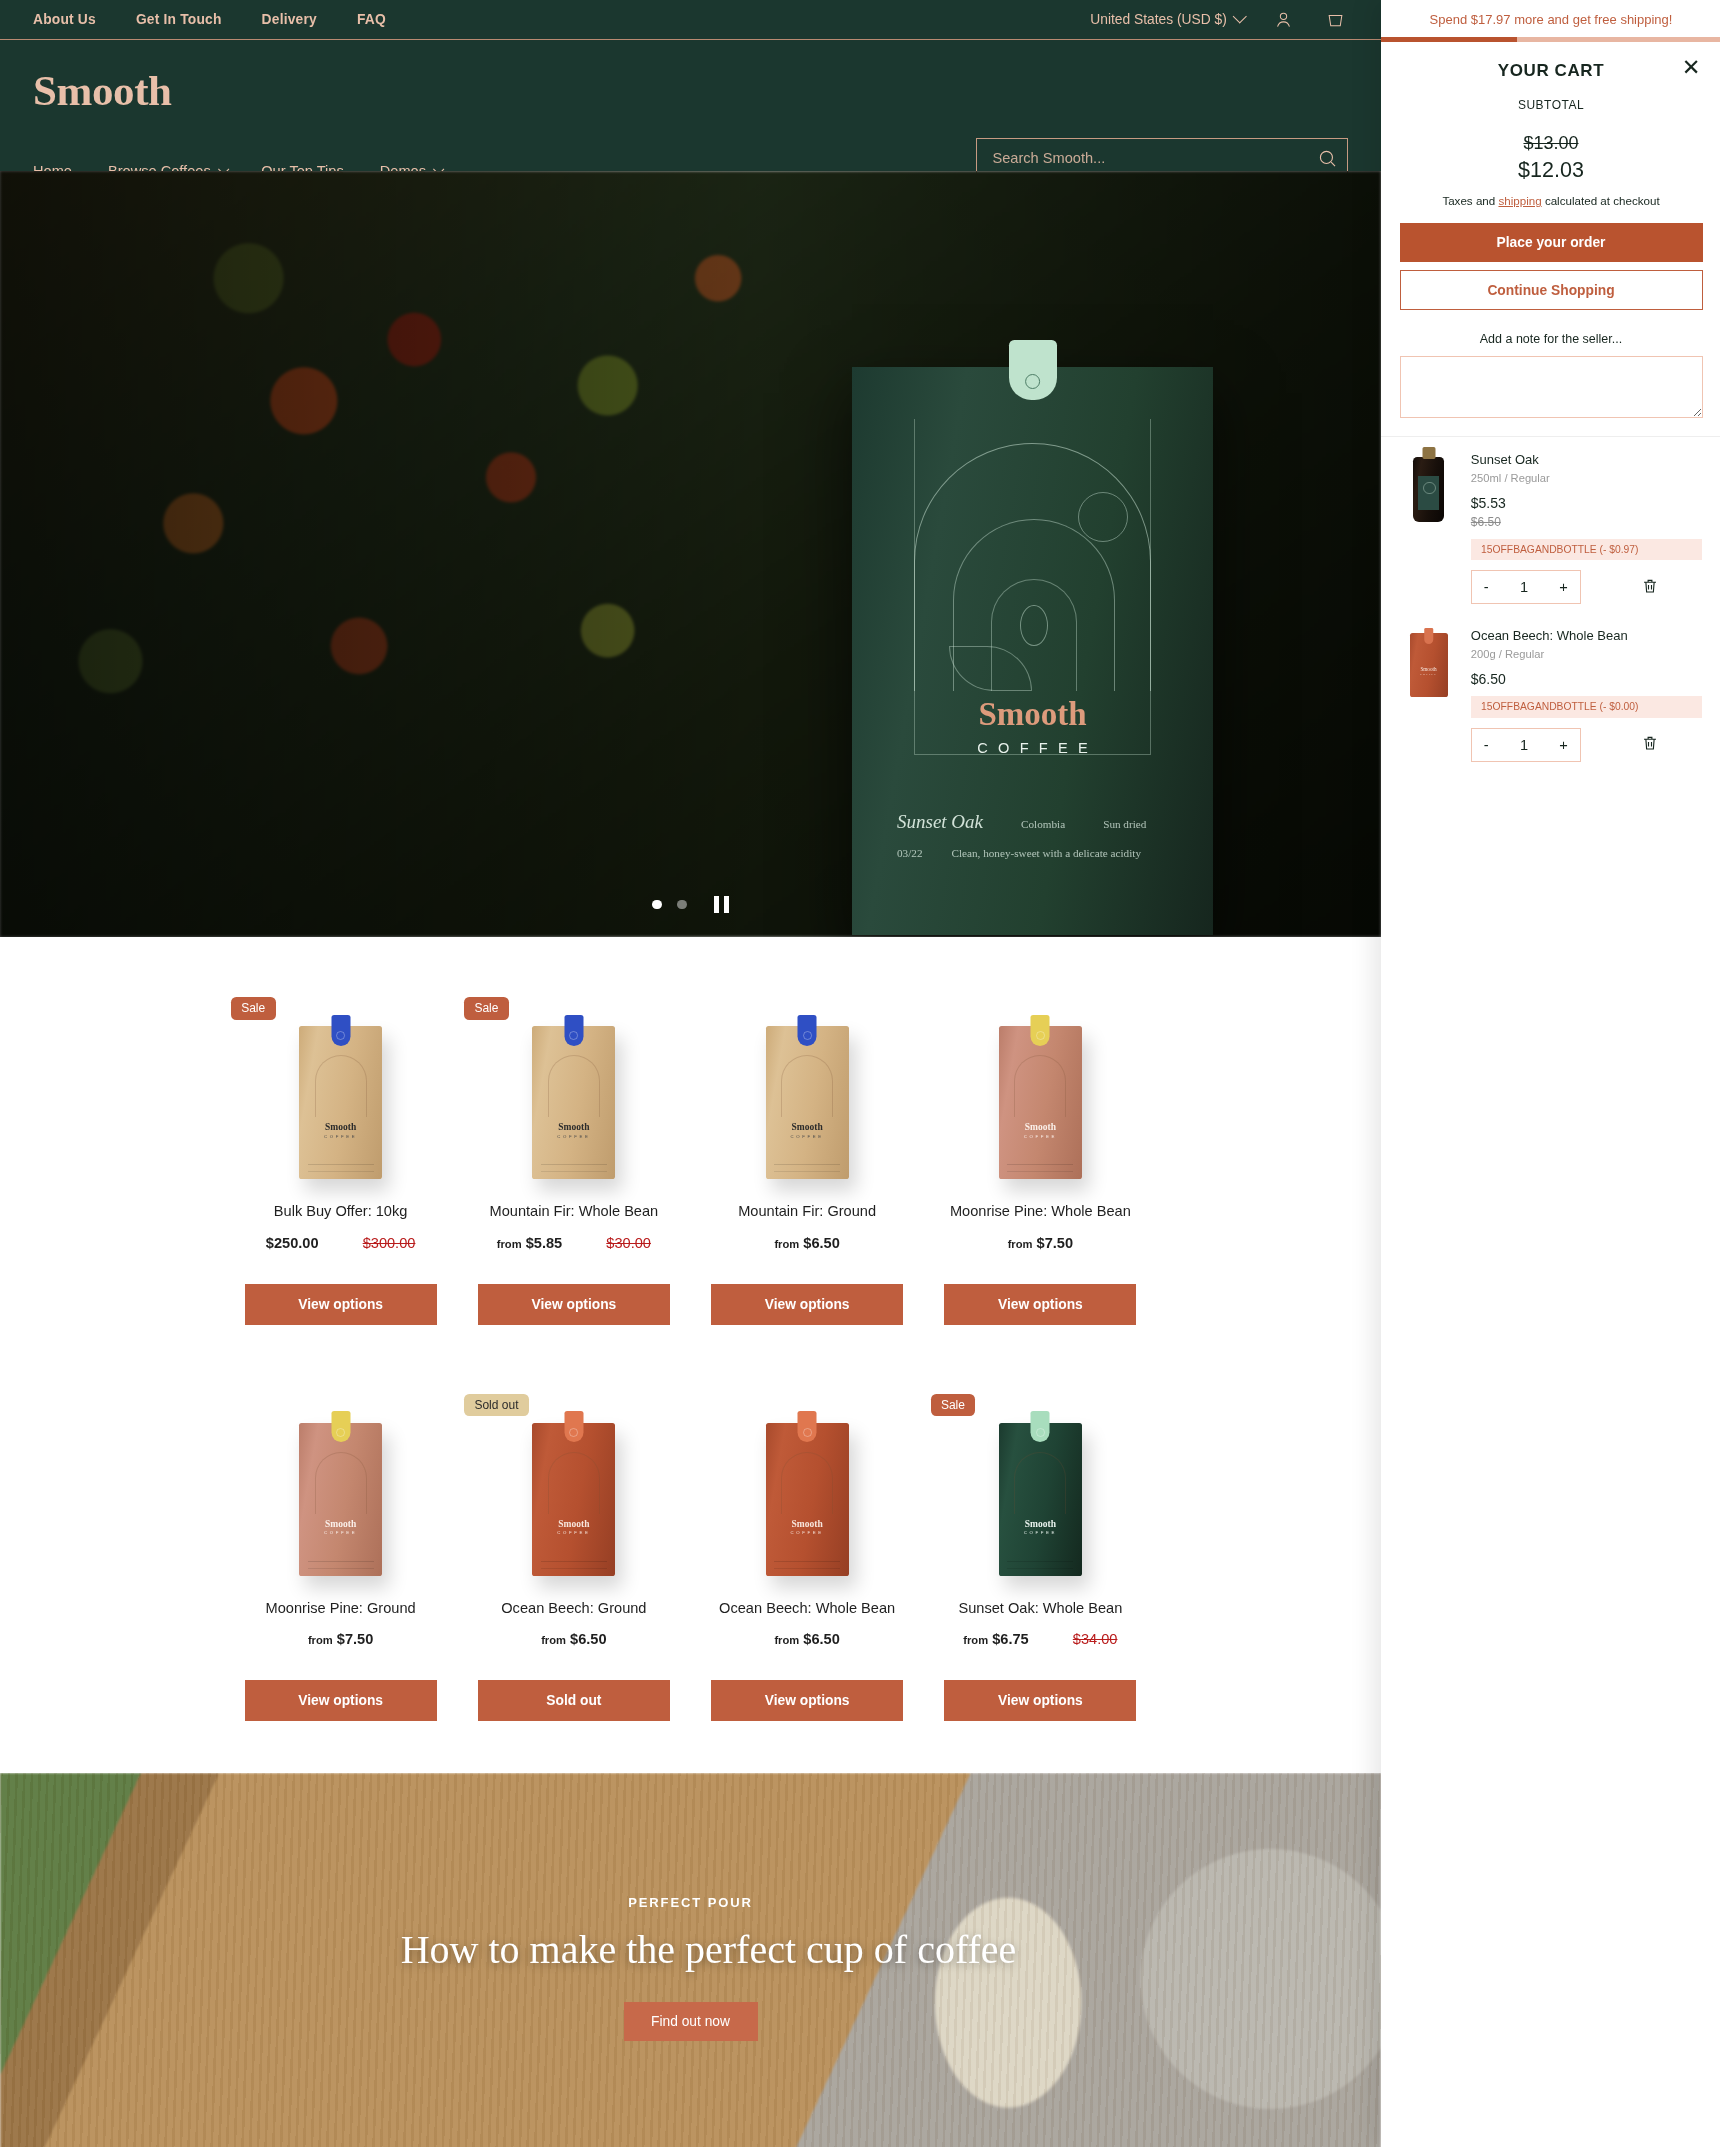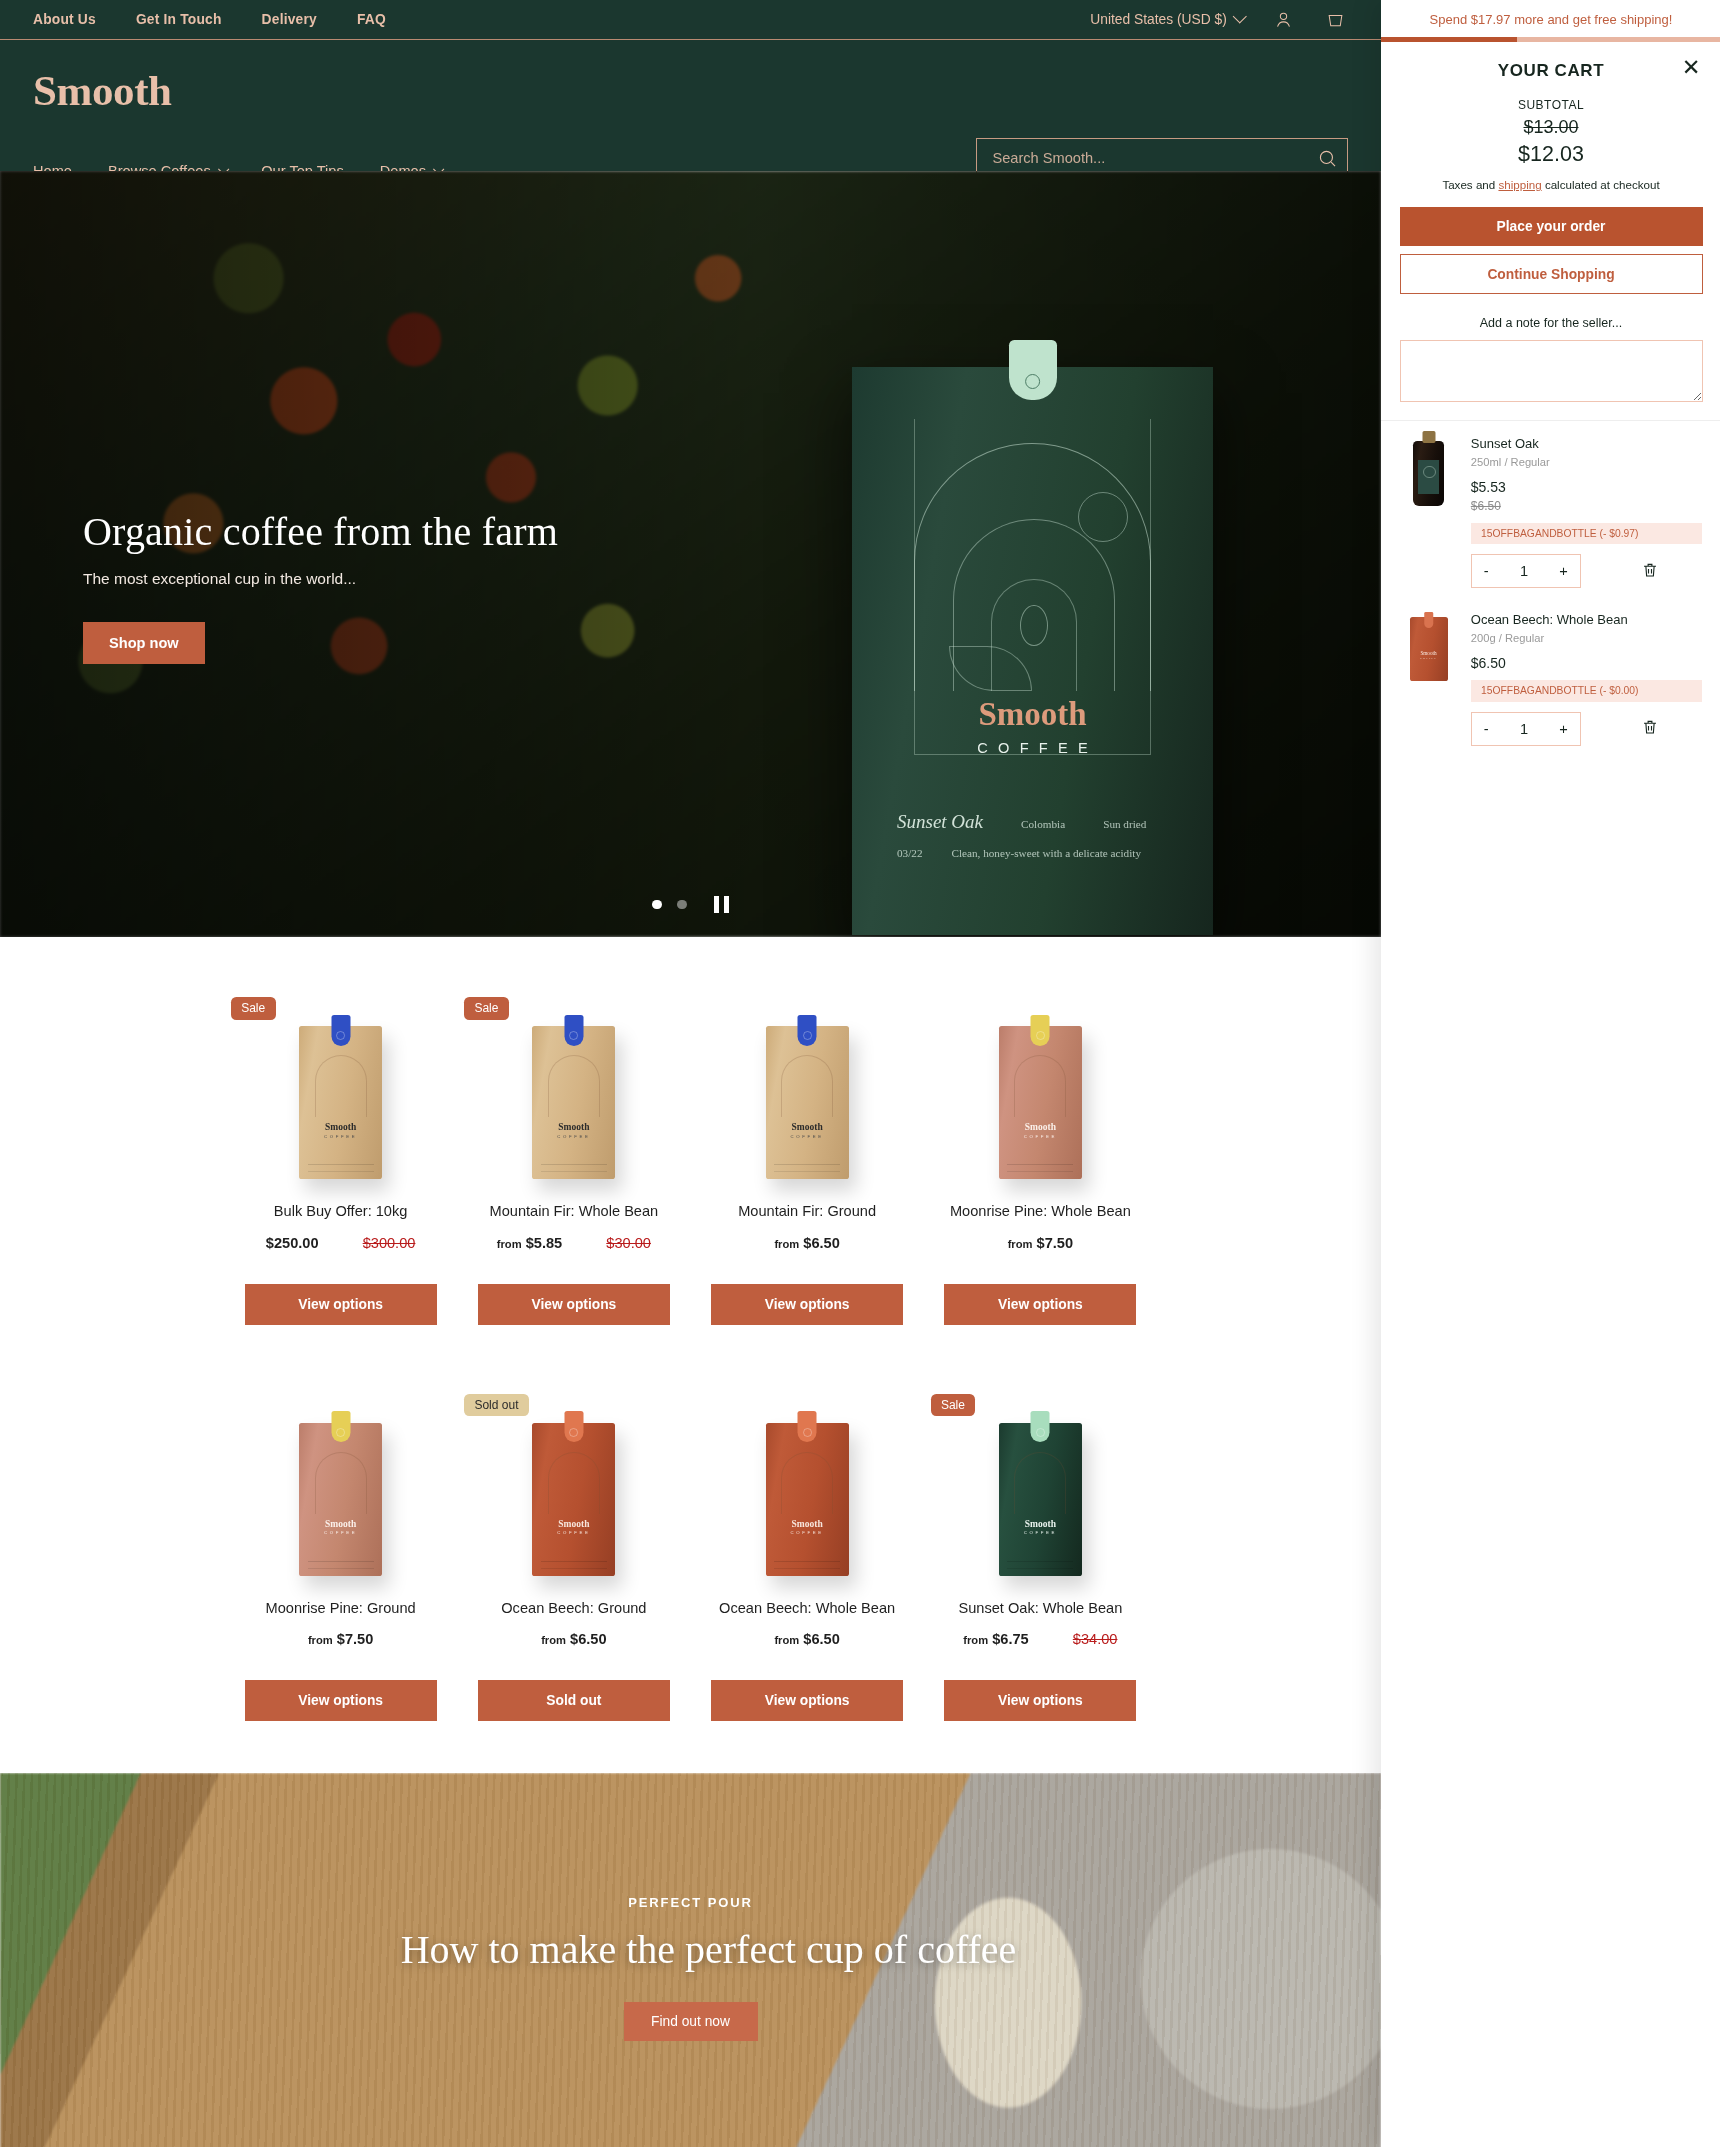--- a/index.html
+++ b/index.html
@@ -179,21 +179,21 @@
     position:absolute; right: 0; top: 0; width: 340px; height: 2148px;
     background:#fff; box-shadow: -6.9px 0 24px rgba(0,0,0,.10); z-index: 50;
   }
   .free-ship { text-align:center; padding: 12px 8.6px 9.5px; color:#bf5e3e; font-size: 13px; }
   .prog { height: 5.2px; background:#e8b6a2; }
   .prog-fill { height: 5.2px; width: 40%; background:#b9532f; }
   .cart-head { display:flex; align-items:center; justify-content:center; padding: 19px 19px 5.2px; position:relative; }
   .cart-title { font-size: 17px; letter-spacing: 0.6px; color:#17261f; font-weight: 600; }
   .cart-close { position:absolute; right: 20.6px; top: 15.5px; cursor:pointer; font-size: 22.4px; line-height:1; color:#17261f; }
   .subtotal-lbl { text-align:center; font-size: 12px; letter-spacing: 0.5px; color:#17261f; margin-top: 12px; }
-  .subtotal-old { text-align:center; font-size: 18px; color:#17261f; text-decoration: line-through; margin-top: 5px; }
+  .subtotal-old { text-align:center; font-size: 18px; color:#17261f; text-decoration: line-through; margin-top: 21px; }
   .subtotal-new { text-align:center; font-size: 21.5px; color:#17261f; margin-top: 4.3px; }
   .tax-note { text-align:center; font-size: 11.6px; color:#17261f; margin-top: 11.2px; }
   .tax-note a { color:#bf5e3e; text-decoration: underline; cursor:pointer; }
   .cart-btn-primary {
     display:block; width: 303px; margin: 15.5px auto 0; background:#b9532f; color:#fff;
     border:none; padding: 12px 0; font-size: 13.8px; font-weight: 700; cursor:pointer;
   }
   .cart-btn-secondary {
     display:block; width: 303px; margin: 8.6px auto 0; background:#fff; color:#bf5e3e;
     border:0.9px solid #bf5e3e; padding: 11.2px 0; font-size: 13.8px; font-weight: 600; cursor:pointer;
@@ -318,25 +318,20 @@
             <span class="sm2">Colombia</span>
             <span class="sm2">Sun dried</span>
           </div>
           <div class="row2">
             <span>03/22</span>
             <span>Clean, honey-sweet with a delicate acidity</span>
           </div>
         </div>
       </div>
 
-      <div class="hero-content">
-        <div class="hero-title">Organic coffee from the farm</div>
-        <div class="hero-sub">The most exceptional cup in the world...</div>
-        <button class="hero-btn">Shop now</button>
-      </div>
 
       <div class="slider-ctrl">
         <span class="dot active"></span>
         <span class="dot"></span>
         <span class="pause-btn">
             <span></span>
             <span></span>
           </span>
       </div>
     </div>

